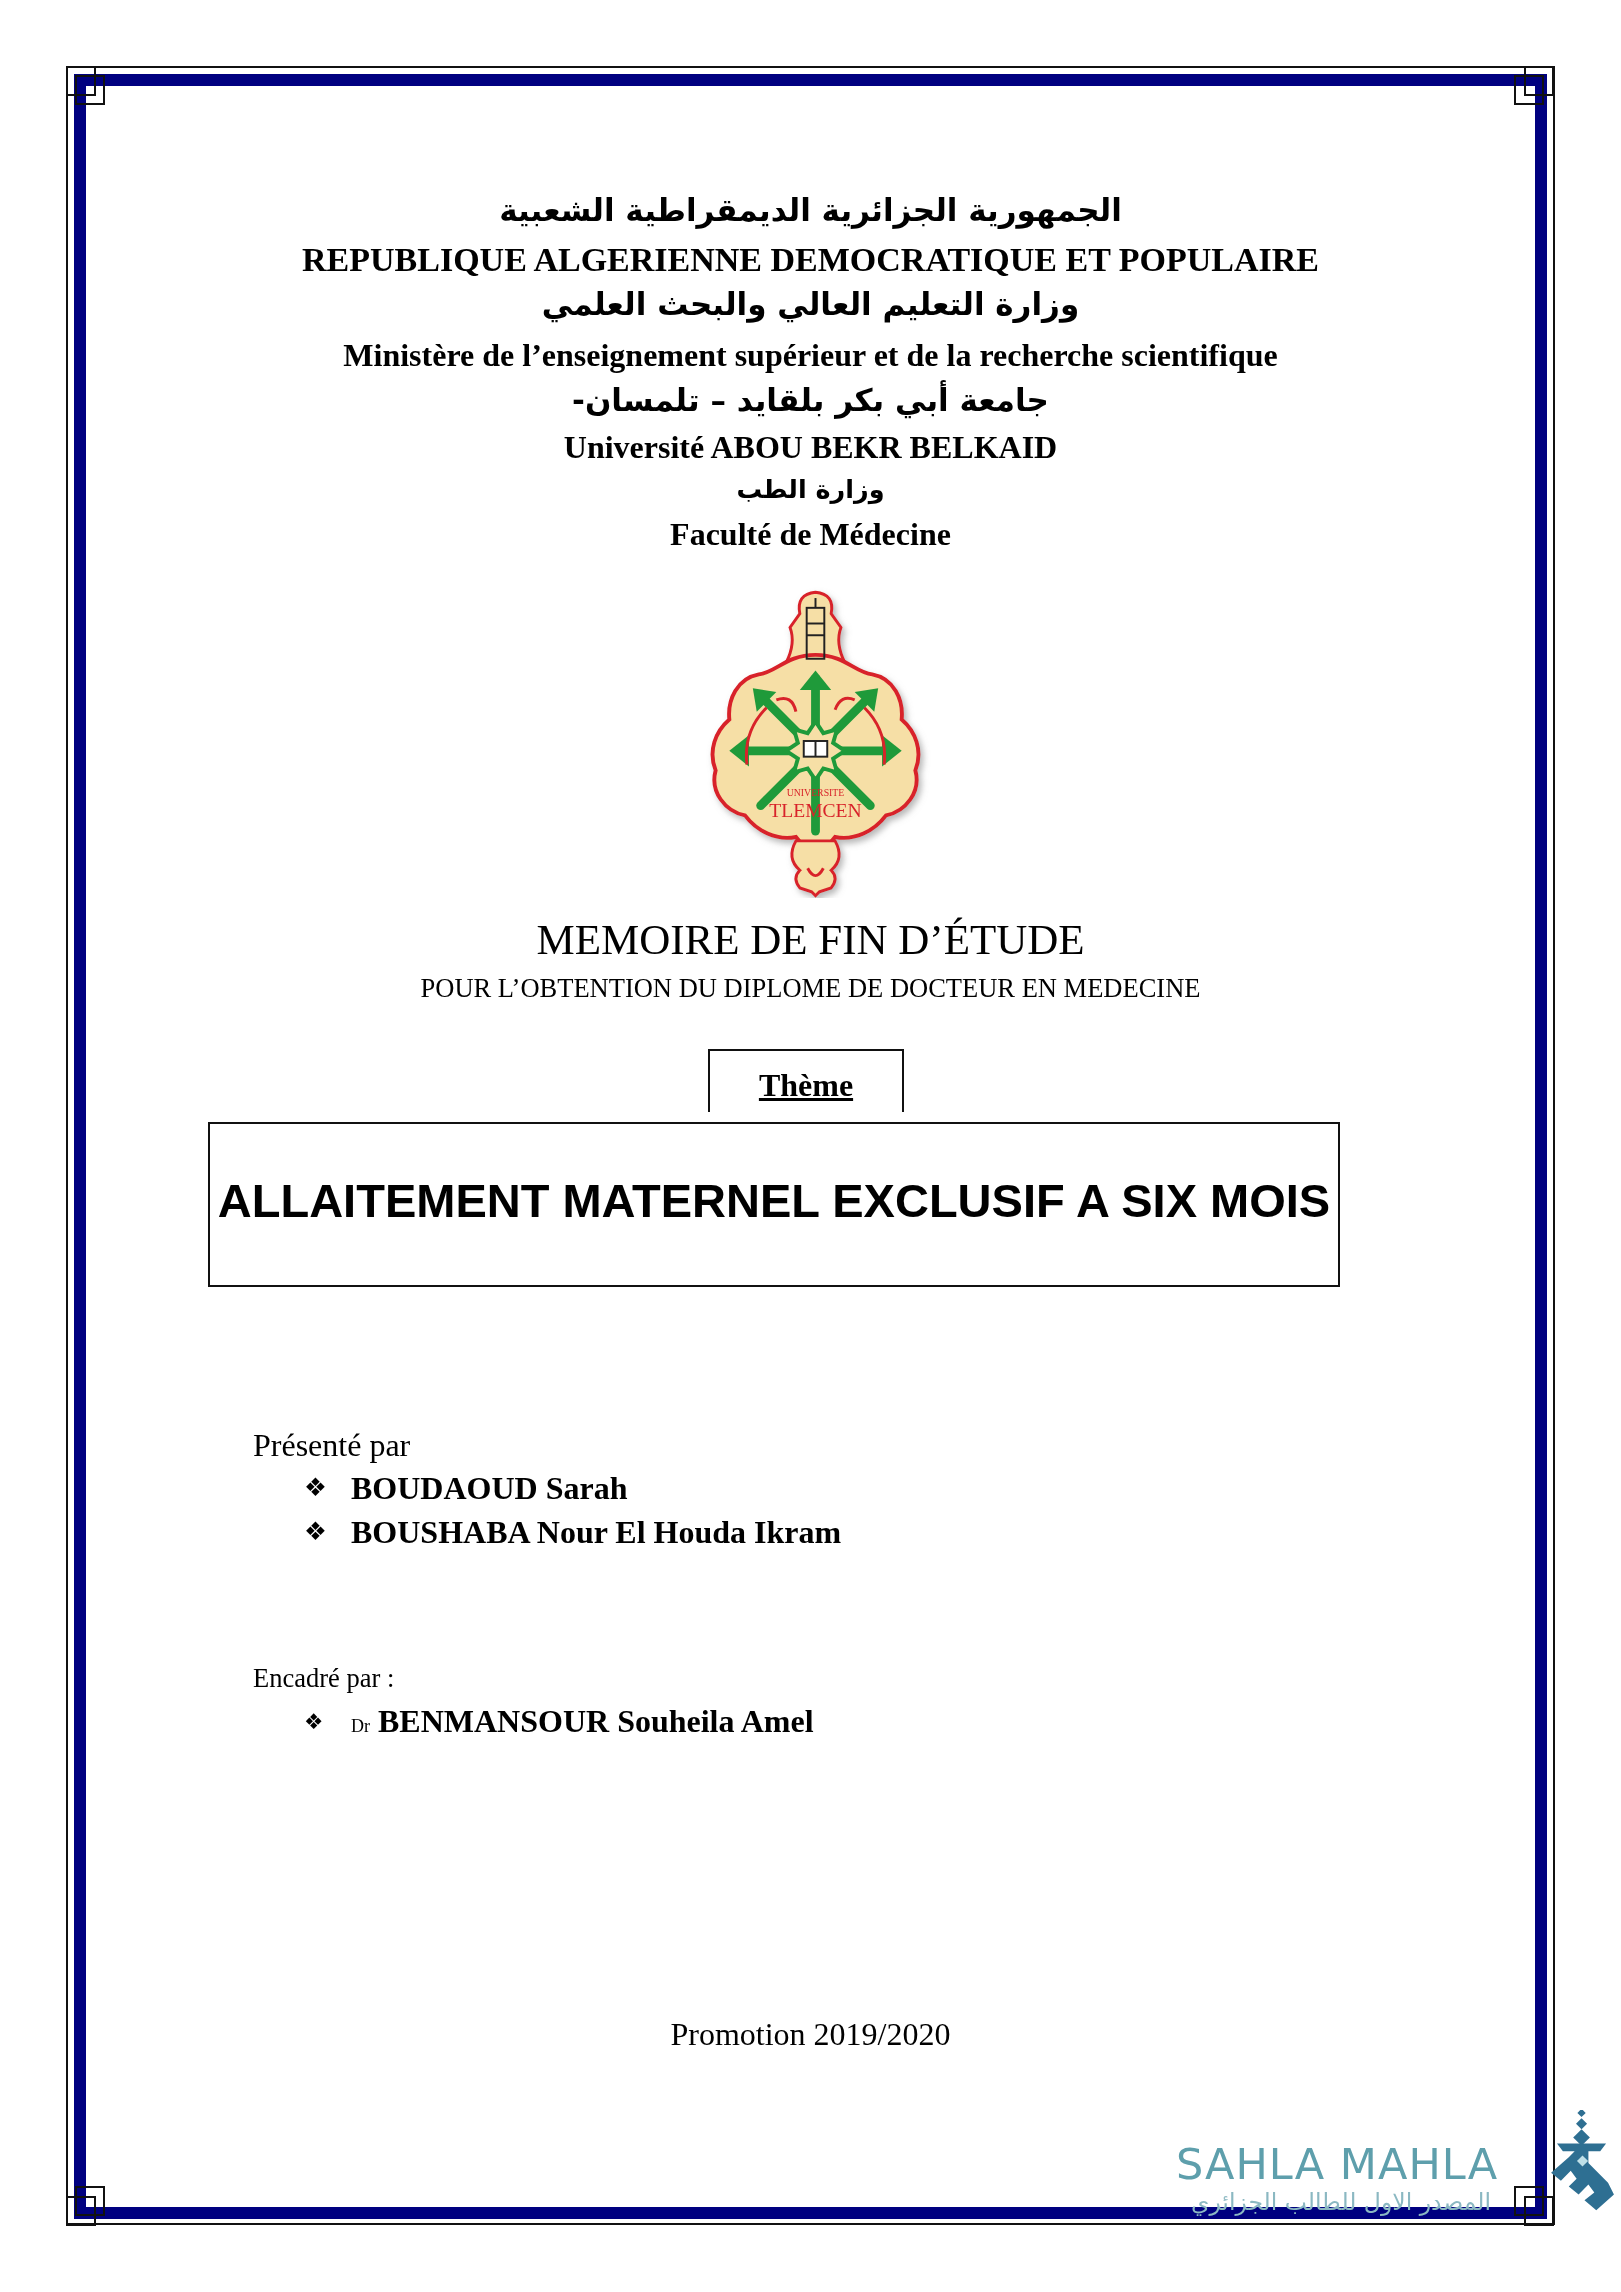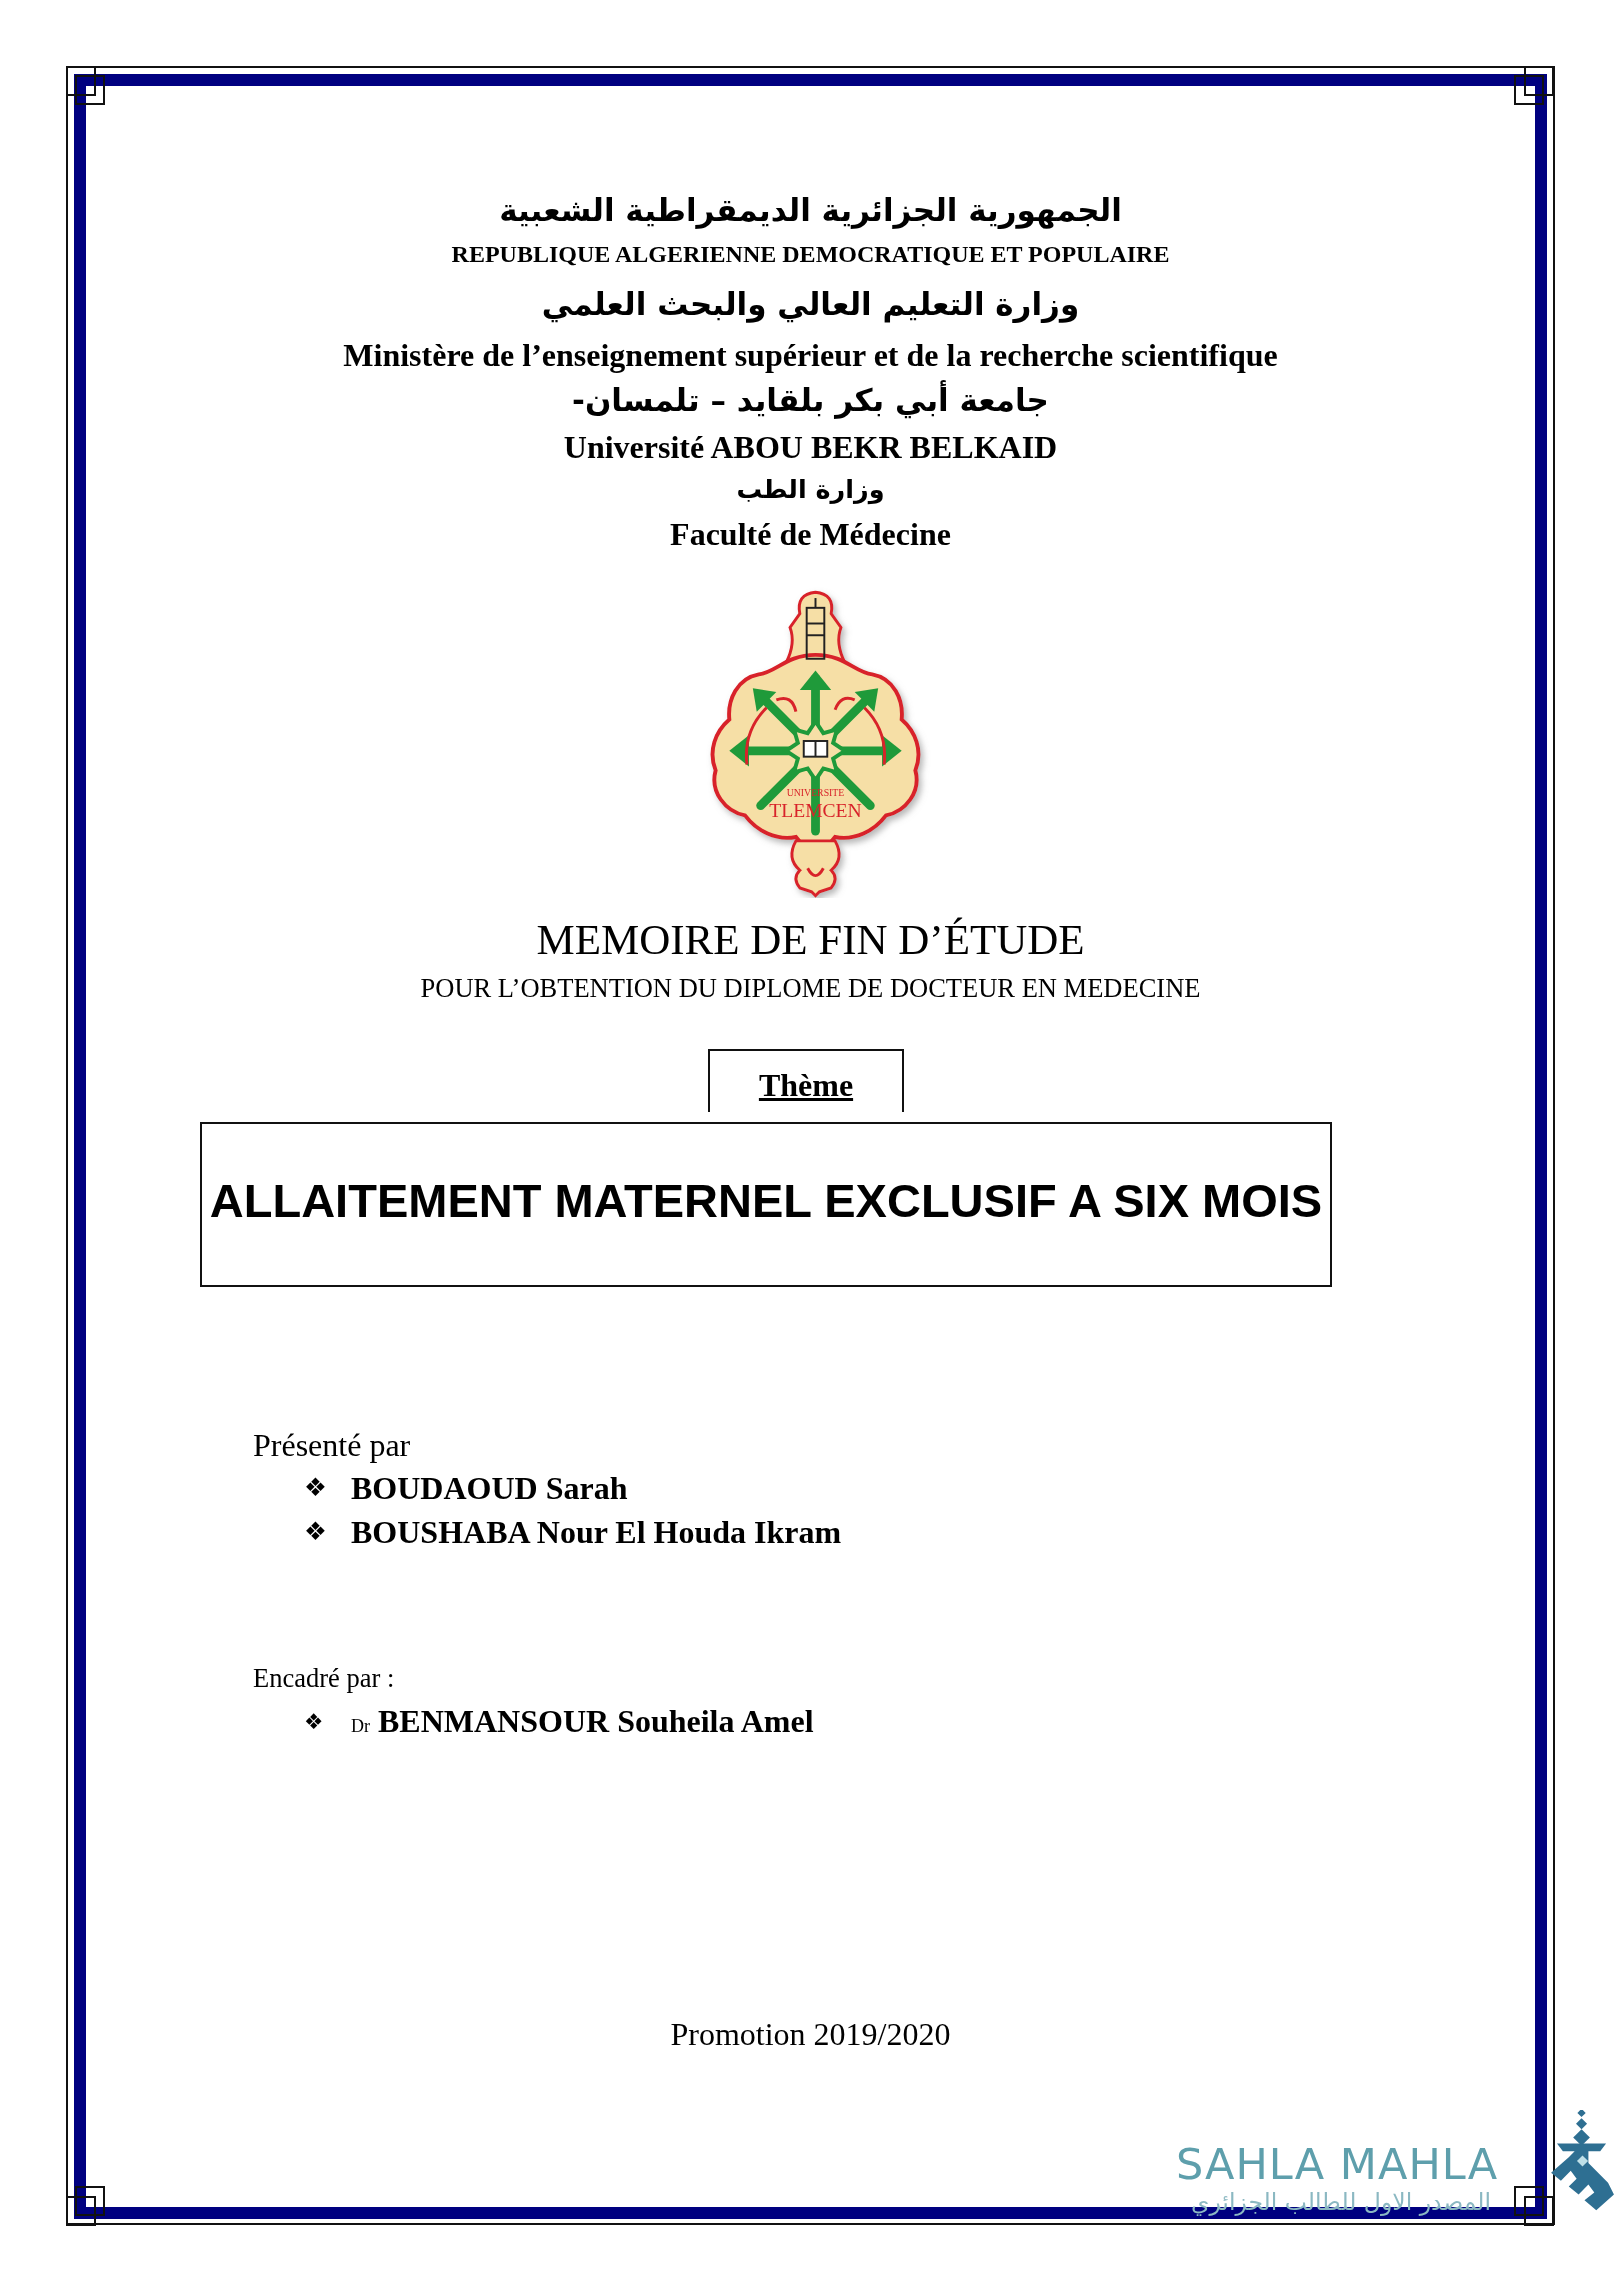--- a/index.html
+++ b/index.html
@@ -17,21 +17,21 @@
 
     
     .logo { position: absolute; left: 698px; top: 584px; width: 235px; height: 314px; }
 
     
     .memoire { font-size: 43px; font-weight: normal; }
     .obtention { font-size: 26.5px; }
 
     
     .theme-tab { position: absolute; left: 708px; top: 1049px; width: 196px; height: 63px; border: 2px solid #111; border-bottom: none; box-sizing: border-box; text-align: center; font-weight: bold; font-size: 32px; line-height: 69px; text-decoration: underline; }
-    .title-box { position: absolute; left: 200px; top: 1122px; width: 1132px; height: 165px; border: 2px solid #111; box-sizing: border-box; }
+    .title-box { position: absolute; left: 208px; top: 1122px; width: 1132px; height: 165px; border: 2px solid #111; box-sizing: border-box; }
     .title-text { position: absolute; left: 0; right: 0; top: 49px; text-align: center; font-family: "Liberation Sans", sans-serif; font-weight: bold; font-size: 47px; letter-spacing: 0px; }
 
     
     .credit-label { position: absolute; left: 253px; font-size: 32px; }
     .credit-item { position: absolute; left: 304px; font-size: 32px; font-weight: bold; white-space: nowrap; }
     .credit-item .bullet { display: inline-block; width: 47px; font-size: 25.5px; font-family: "DejaVu Sans", sans-serif; font-weight: normal; vertical-align: 2.9px; }
     .encadre-label { position: absolute; left: 253px; font-size: 26.5px; }
     .dr { font-weight: normal; font-size: 18px; }
 
     .promotion { font-size: 32px; }
@@ -50,21 +50,21 @@
 <div class="corner-sq" style="left:66px; top:66px;"></div>
 <div class="corner-sq" style="left:75px; top:75px; border-color:#111;"></div>
 <div class="corner-sq" style="left:1524px; top:66px;"></div>
 <div class="corner-sq" style="left:1514px; top:75px;"></div>
 <div class="corner-sq" style="left:66px; top:2196px;"></div>
 <div class="corner-sq" style="left:75px; top:2186px;"></div>
 <div class="corner-sq" style="left:1524px; top:2196px;"></div>
 <div class="corner-sq" style="left:1514px; top:2186px;"></div>
 
 <div class="line ar" style="top:192px; font-size:31px;">الجمهورية الجزائرية الديمقراطية الشعبية</div>
-<div class="line fr-bold" style="top:241px; font-size:24px;">REPUBLIQUE ALGERIENNE DEMOCRATIQUE ET POPULAIRE</div>
+<div class="line fr-bold" style="top:241px; font-size:34px;">REPUBLIQUE ALGERIENNE DEMOCRATIQUE ET POPULAIRE</div>
 <div class="line ar" style="top:286px; font-size:31px;">وزارة التعليم العالي والبحث العلمي</div>
 <div class="line fr-bold" style="top:337px; font-size:32px;">Ministère de l’enseignement supérieur et de la recherche scientifique</div>
 <div class="line ar" style="top:382px; font-size:31px;">جامعة أبي بكر بلقايد – تلمسان-</div>
 <div class="line fr-bold" style="top:429px; font-size:32px;">Université ABOU BEKR BELKAID</div>
 <div class="line ar" style="top:474px; font-size:25.5px;">وزارة الطب</div>
 <div class="line fr-bold" style="top:516px; font-size:32px;">Faculté de Médecine</div>
 
 <div class="logo">
   <svg width="235" height="314" viewBox="0 0 240 320">
     <defs>

